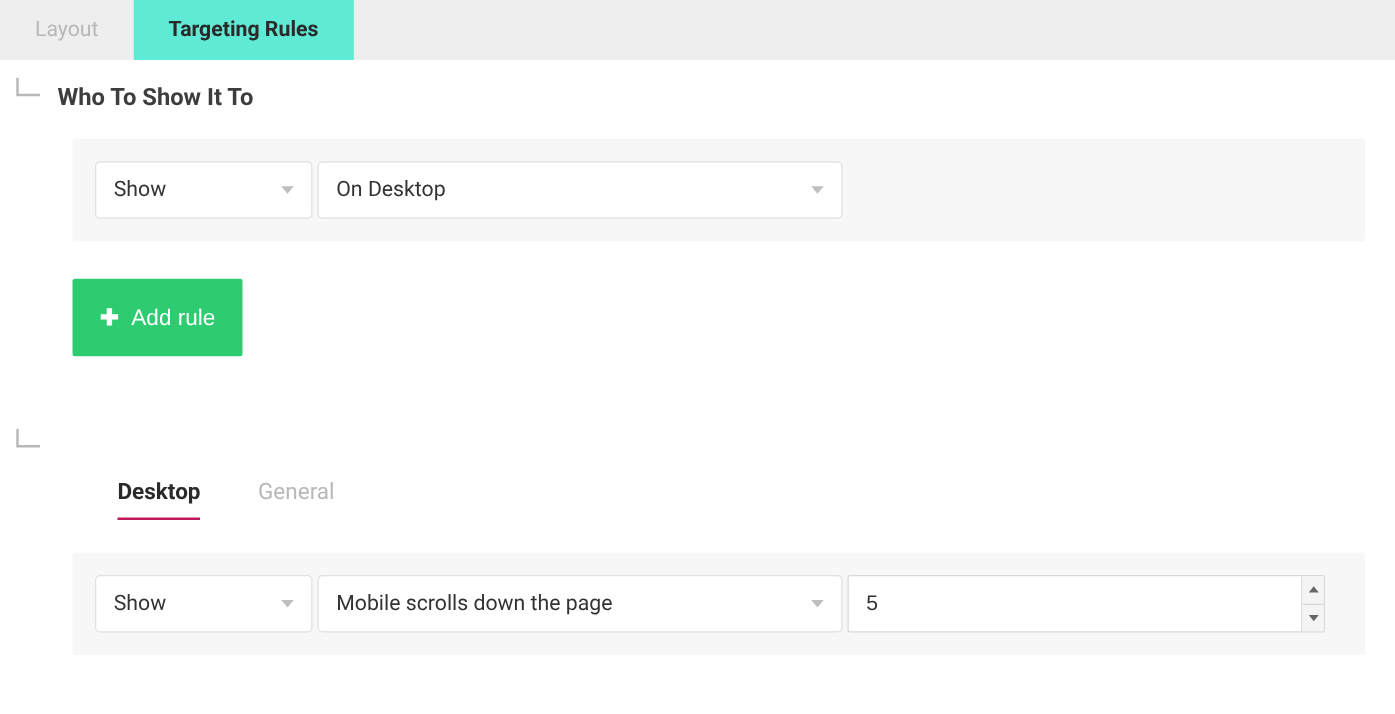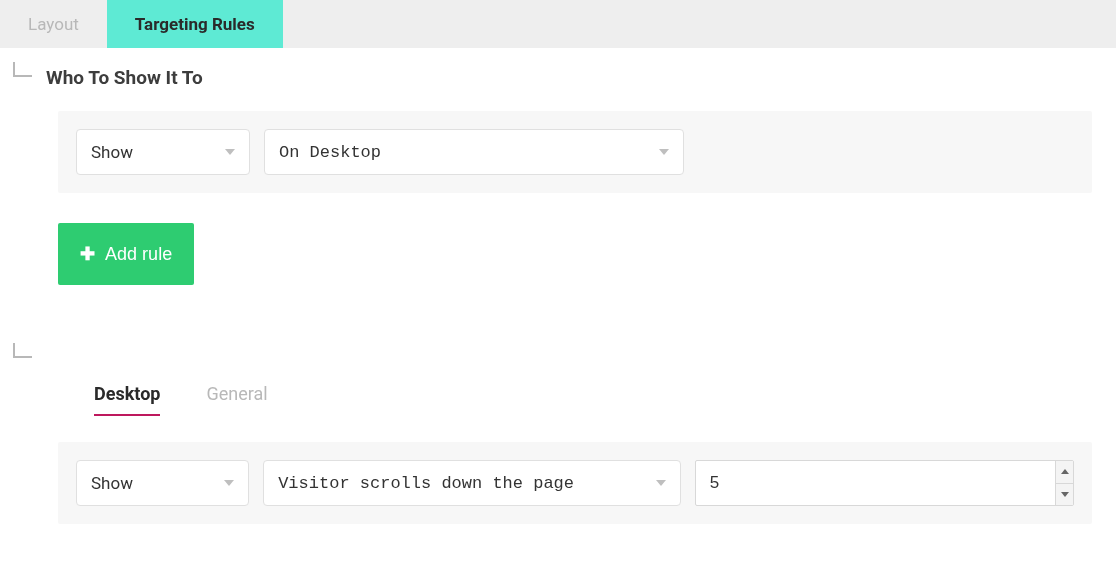--- a/index.html
+++ b/index.html
@@ -52,42 +52,41 @@
     }
     .rule-panel {
       background: #f7f7f7;
       padding: 18px 18px;
       margin-left: 46px;
       margin-right: 12px;
       border-radius: 2px;
     }
     .rule-row {
       display: flex;
-      gap: 14px;
+      gap: 4px;
       align-items: center;
     }
     .select {
       position: relative;
       background: #fff;
       border: 1px solid #e0e0e0;
       border-radius: 4px;
       height: 46px;
       display: flex;
       align-items: center;
       padding: 0 38px 0 14px;
       font-size: 17px;
       color: #333;
       cursor: pointer;
     }
     .select-small {
       width: 174px;
     }
     .select-medium {
       width: 420px;
-      font-family: Liberation Mono, monospace;
     }
     .caret {
       position: absolute;
       right: 14px;
       top: 50%;
       transform: translateY(-50%);
       width: 0;
       height: 0;
       border-left: 5px solid transparent;
       border-right: 5px solid transparent;
@@ -243,21 +242,21 @@
     <div class="sub-tab">General</div>
   </div>
 
   <div class="rule-panel">
     <div class="rule-row">
       <div class="select select-small">
         <span>Show</span>
         <span class="caret"></span>
       </div>
       <div class="select select-medium">
-        <span>Visitor scrolls down the page</span>
+        <span>Mobile scrolls down the page</span>
         <span class="caret"></span>
       </div>
       <div class="number-input-wrap">
         <input type="text" class="number-input" value="5" style="">
         <div class="spinner">
           <div class="spinner-btn">
             <div class="spinner-arrow-up"></div>
           </div>
           <div class="spinner-btn">
             <div class="spinner-arrow-down"></div>

